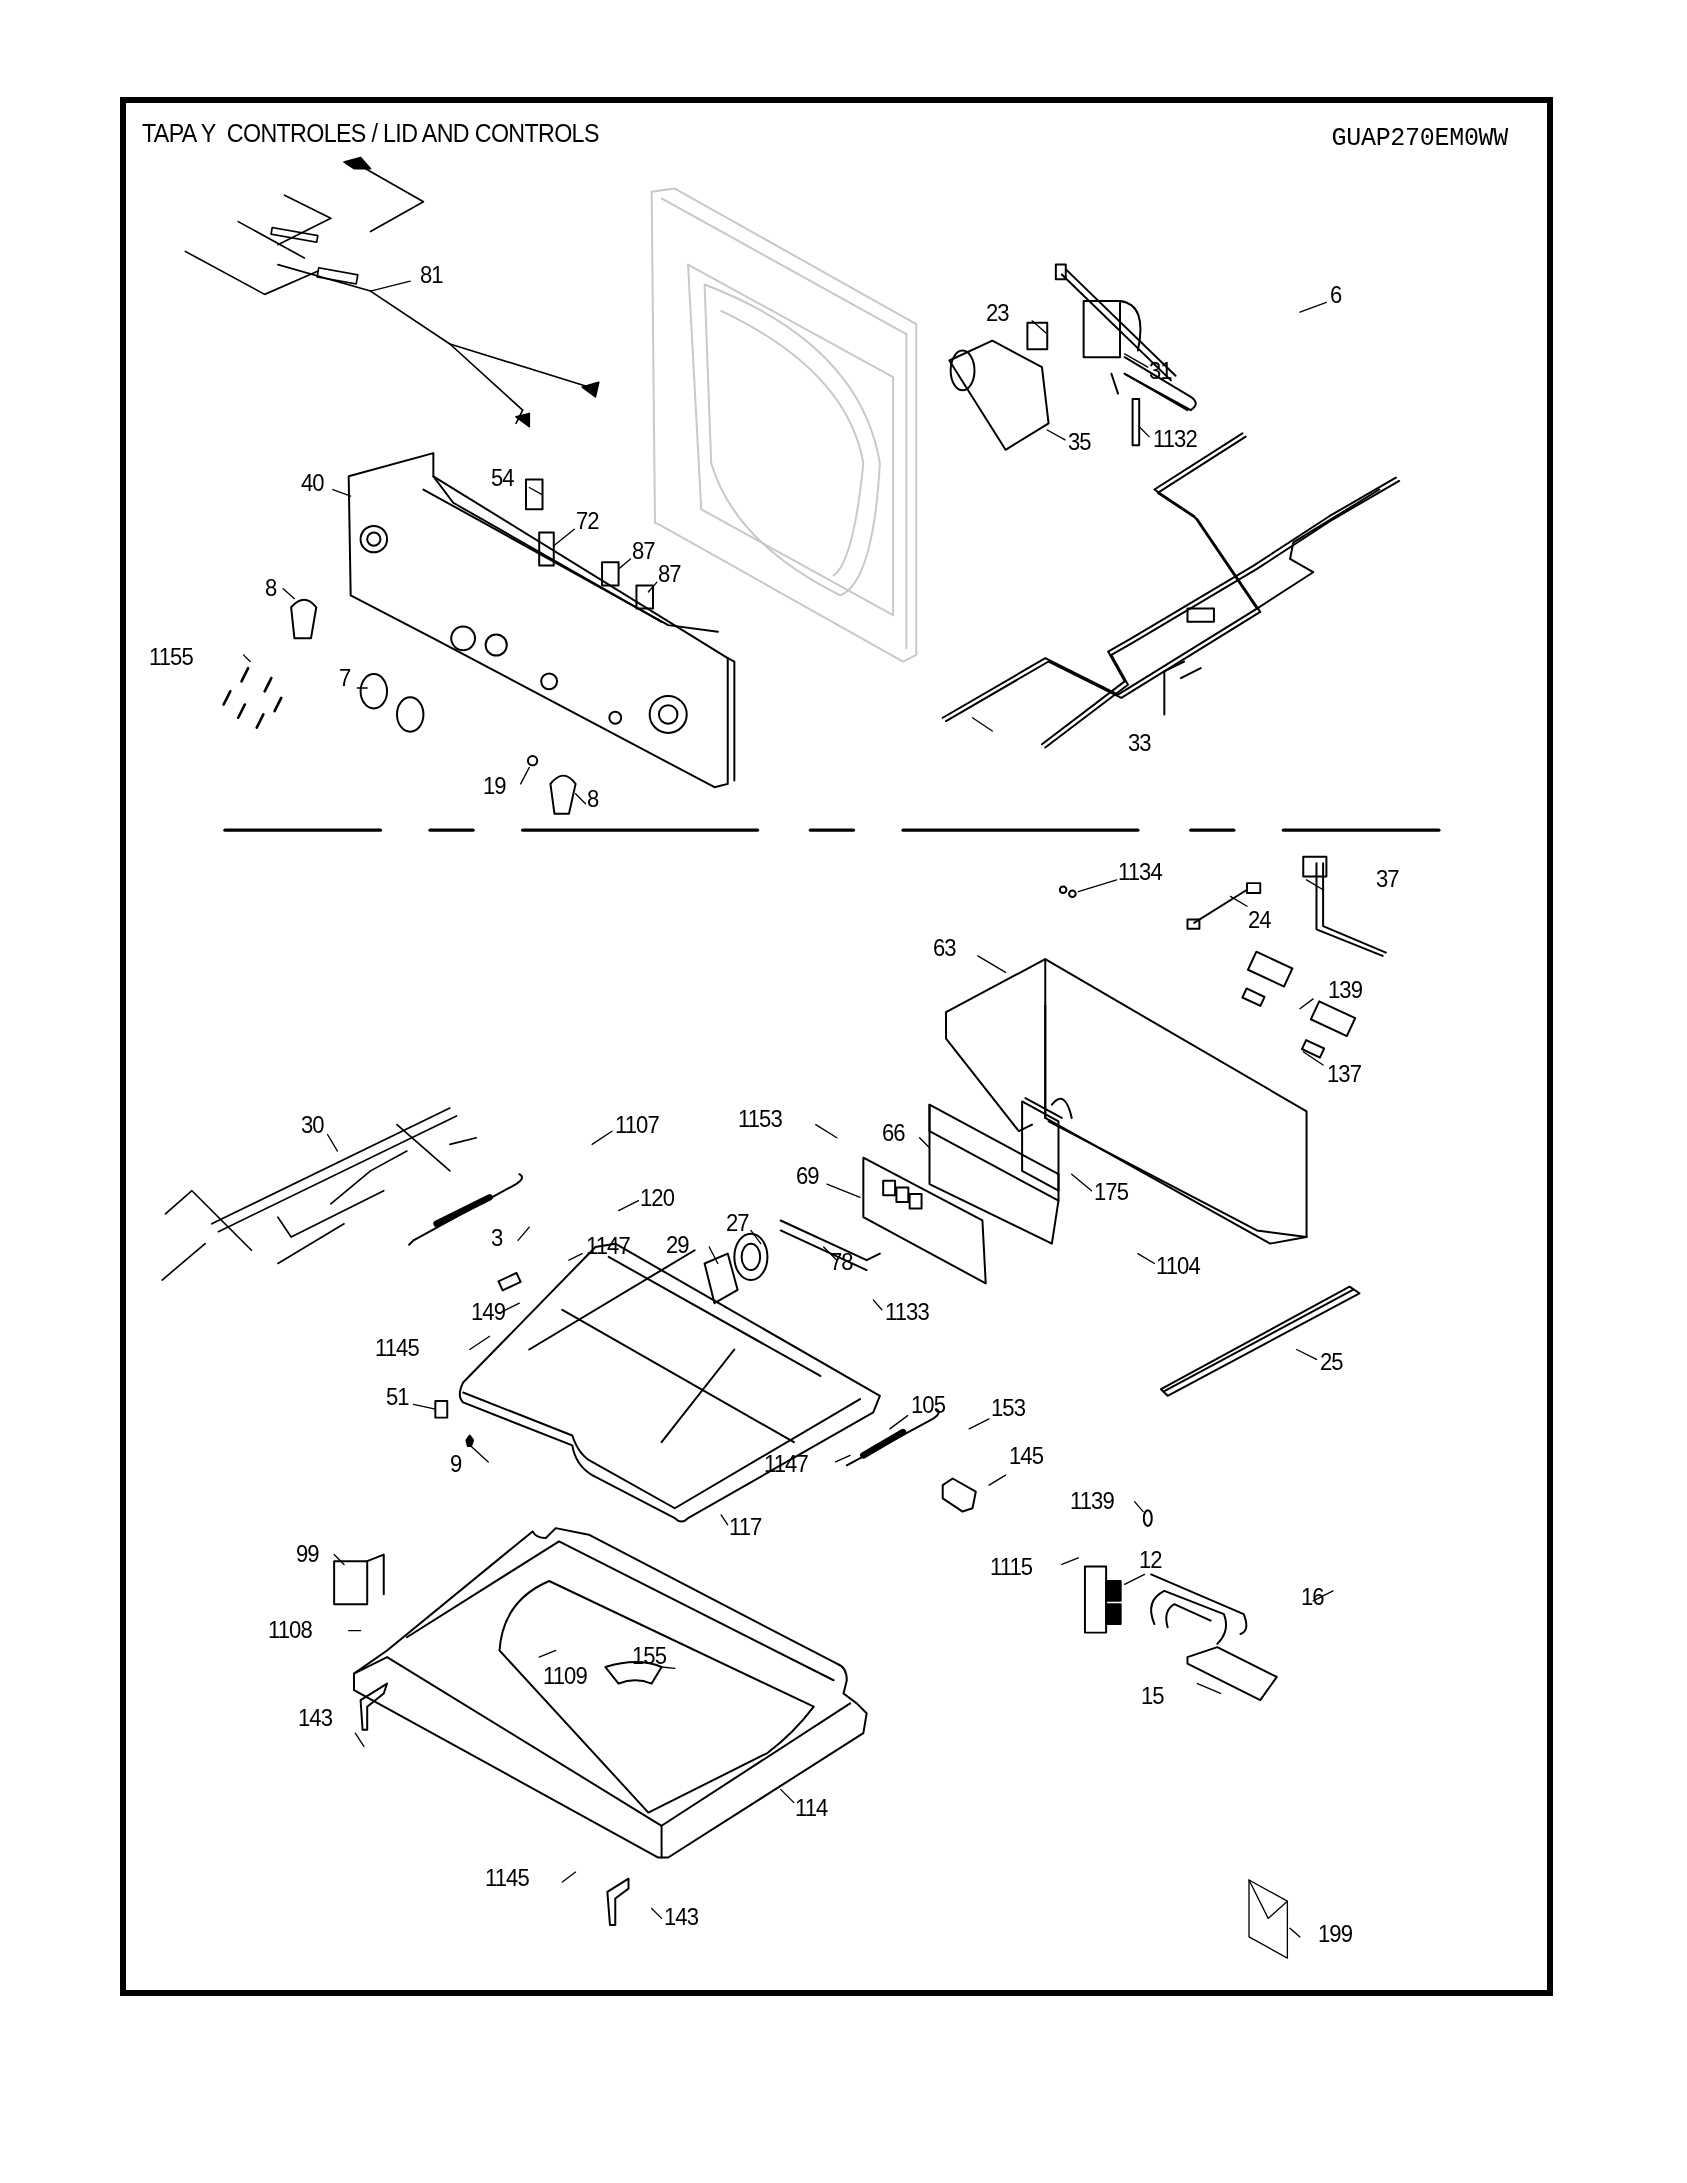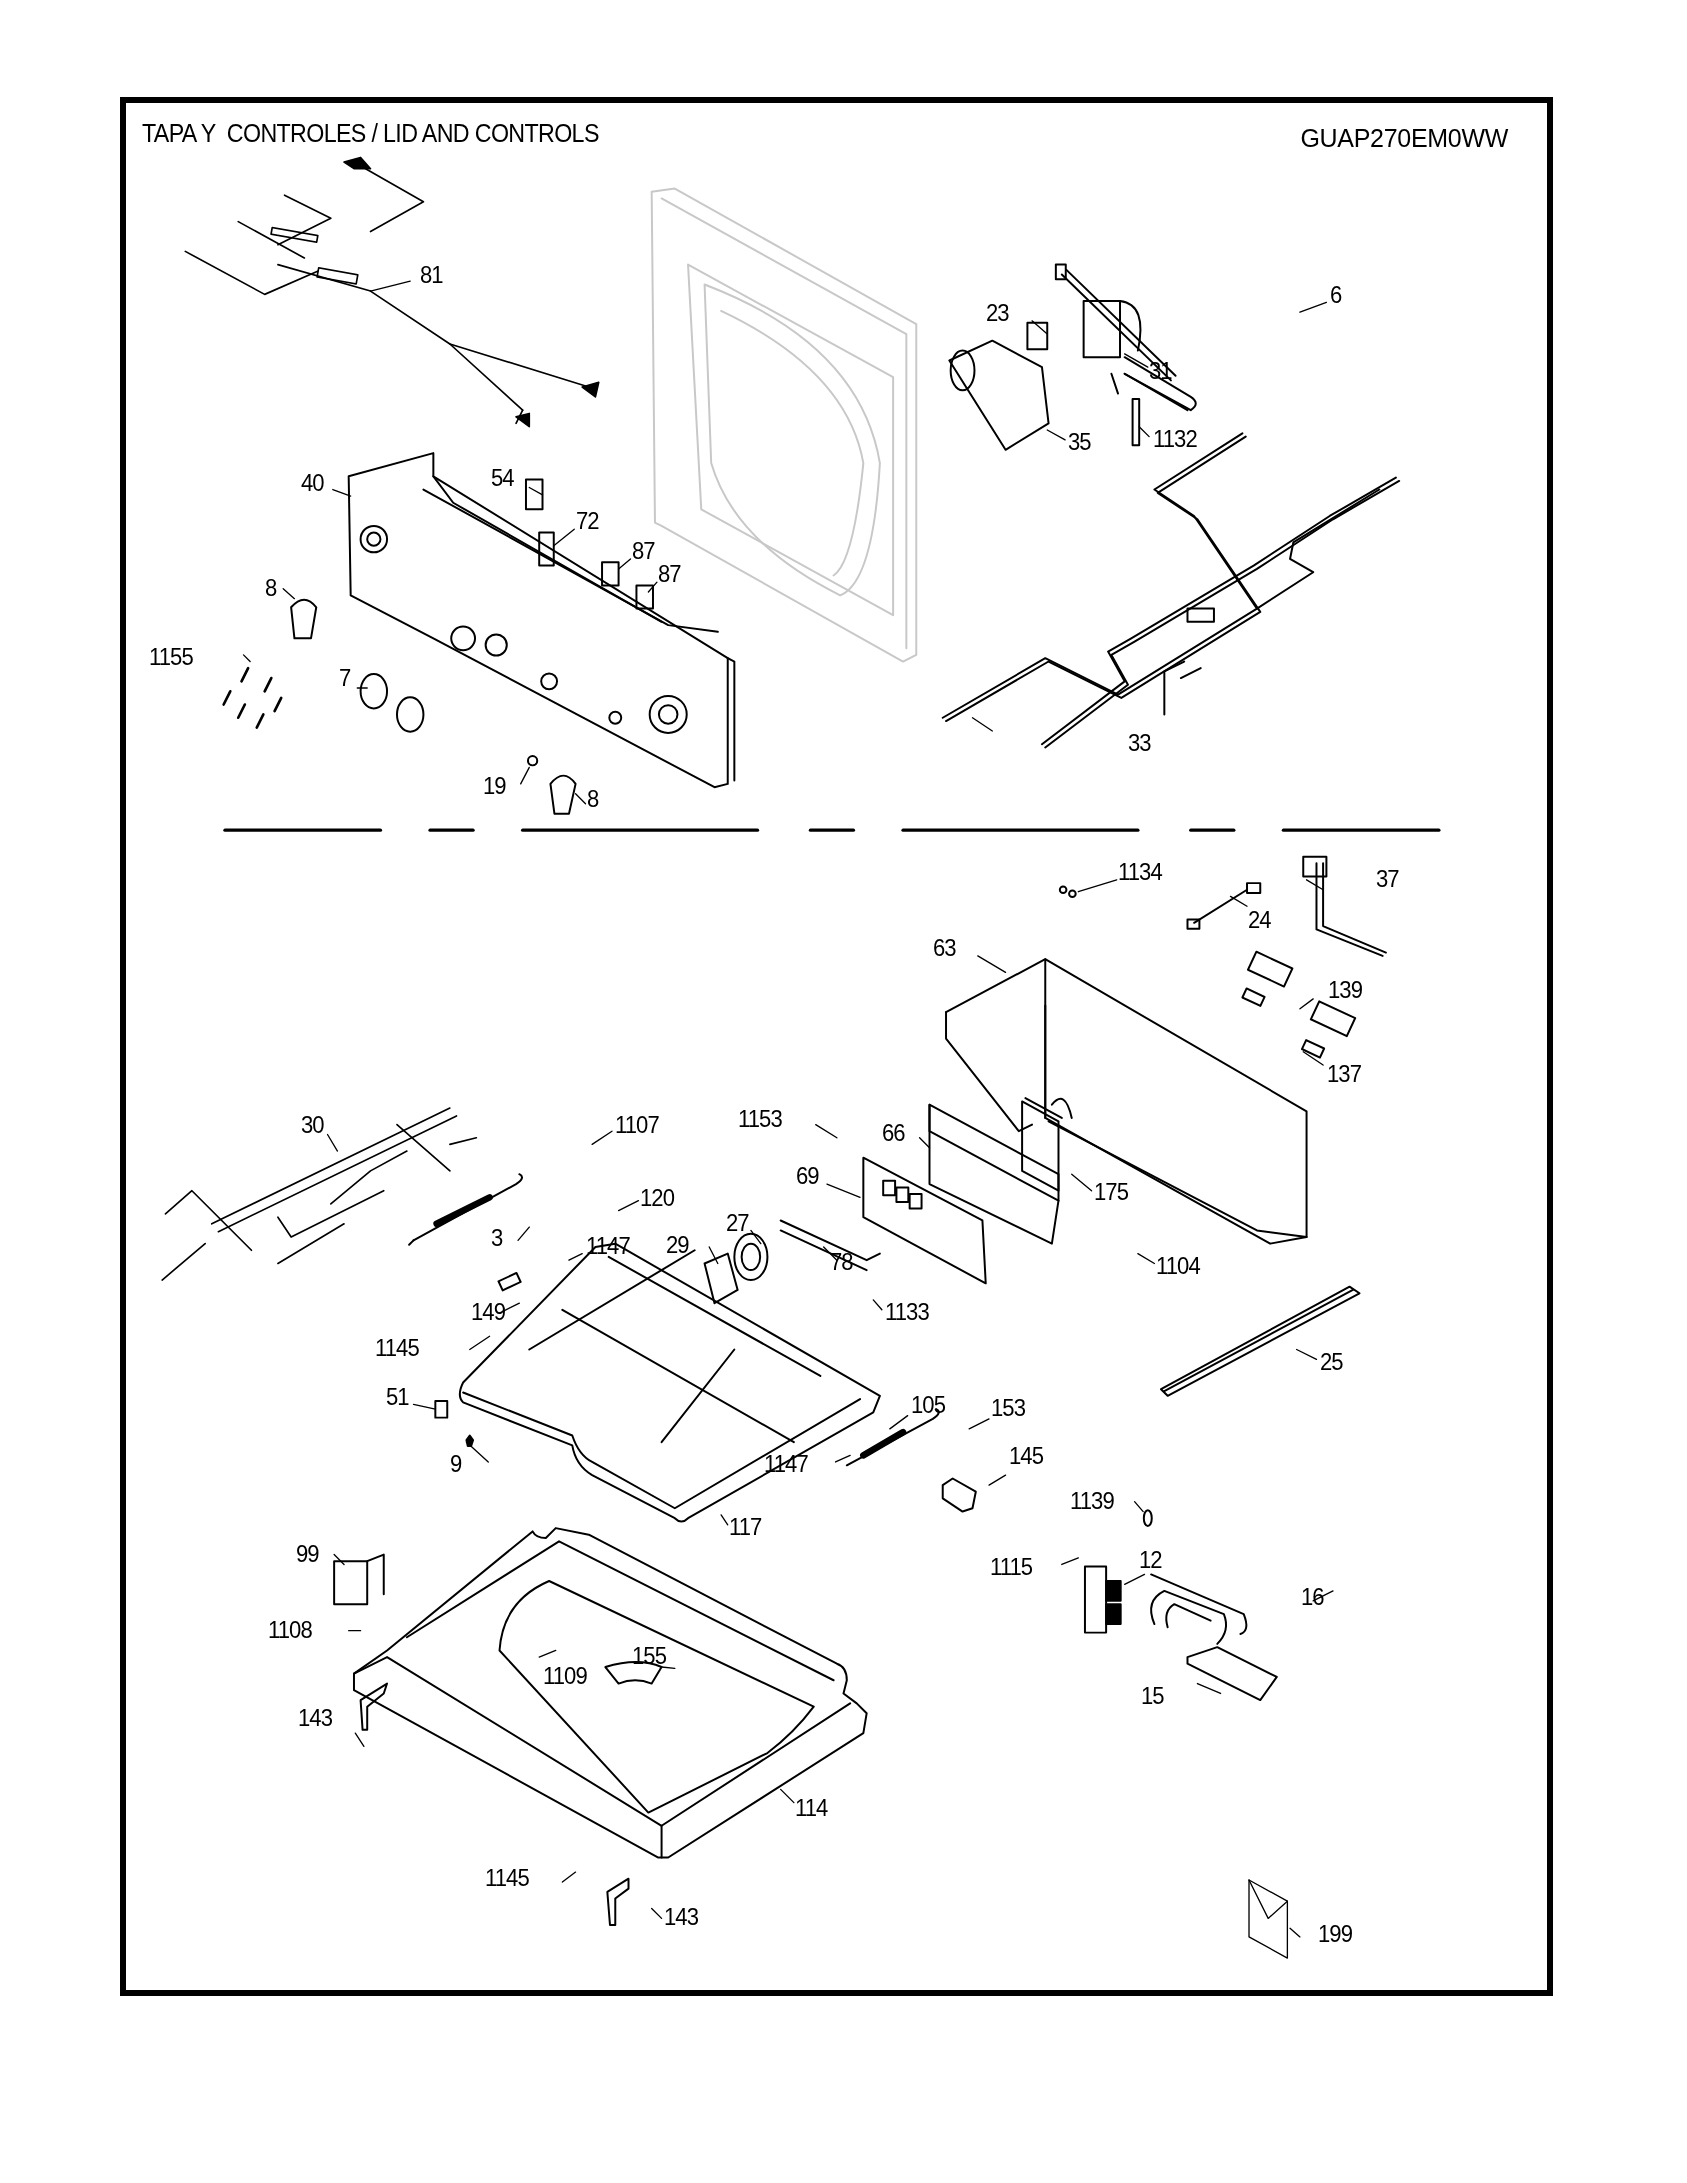--- a/index.html
+++ b/index.html
@@ -2,21 +2,21 @@
 <html style="font-size:10.6px"><head>
 <meta charset="utf-8">
 <style>
   html, body { margin: 0; padding: 0; background: #ffffff; }
   body { width: 1687px; height: 2183px; position: relative; overflow: hidden;
          font-family: "Liberation Sans", sans-serif; color: #000; }
   #frame { position: absolute; left: 120px; top: 97px; width: 1433px; height: 1899px;
            border: 6px solid #000; box-sizing: border-box; }
   #title { position: absolute; left: 142px; top: 119px; font-size: 25px; letter-spacing: -0.7px;
            transform: scaleX(0.93); transform-origin: left top; white-space: pre; }
-  #model { position: absolute; right: 179px; top: 124px; font-size: 25px; letter-spacing: -0.3px; }
+  #model { position: absolute; right: 179px; top: 124px; font-size: 25px; letter-spacing: -0.3px; font-family: Liberation Mono, monospace; }
   svg#art { position: absolute; left: 0; top: 0; }
   .lbl { position: absolute; font-size: 24.5px; letter-spacing: -1px; line-height: 1;
          transform: scaleX(0.9); transform-origin: left top; white-space: nowrap; }
 </style>
 </head>
 <body>
 
 <div id="frame"></div>
 <div id="title">TAPA Y  CONTROLES / LID AND CONTROLS</div>
 <div id="model">GUAP270EM0WW</div>

